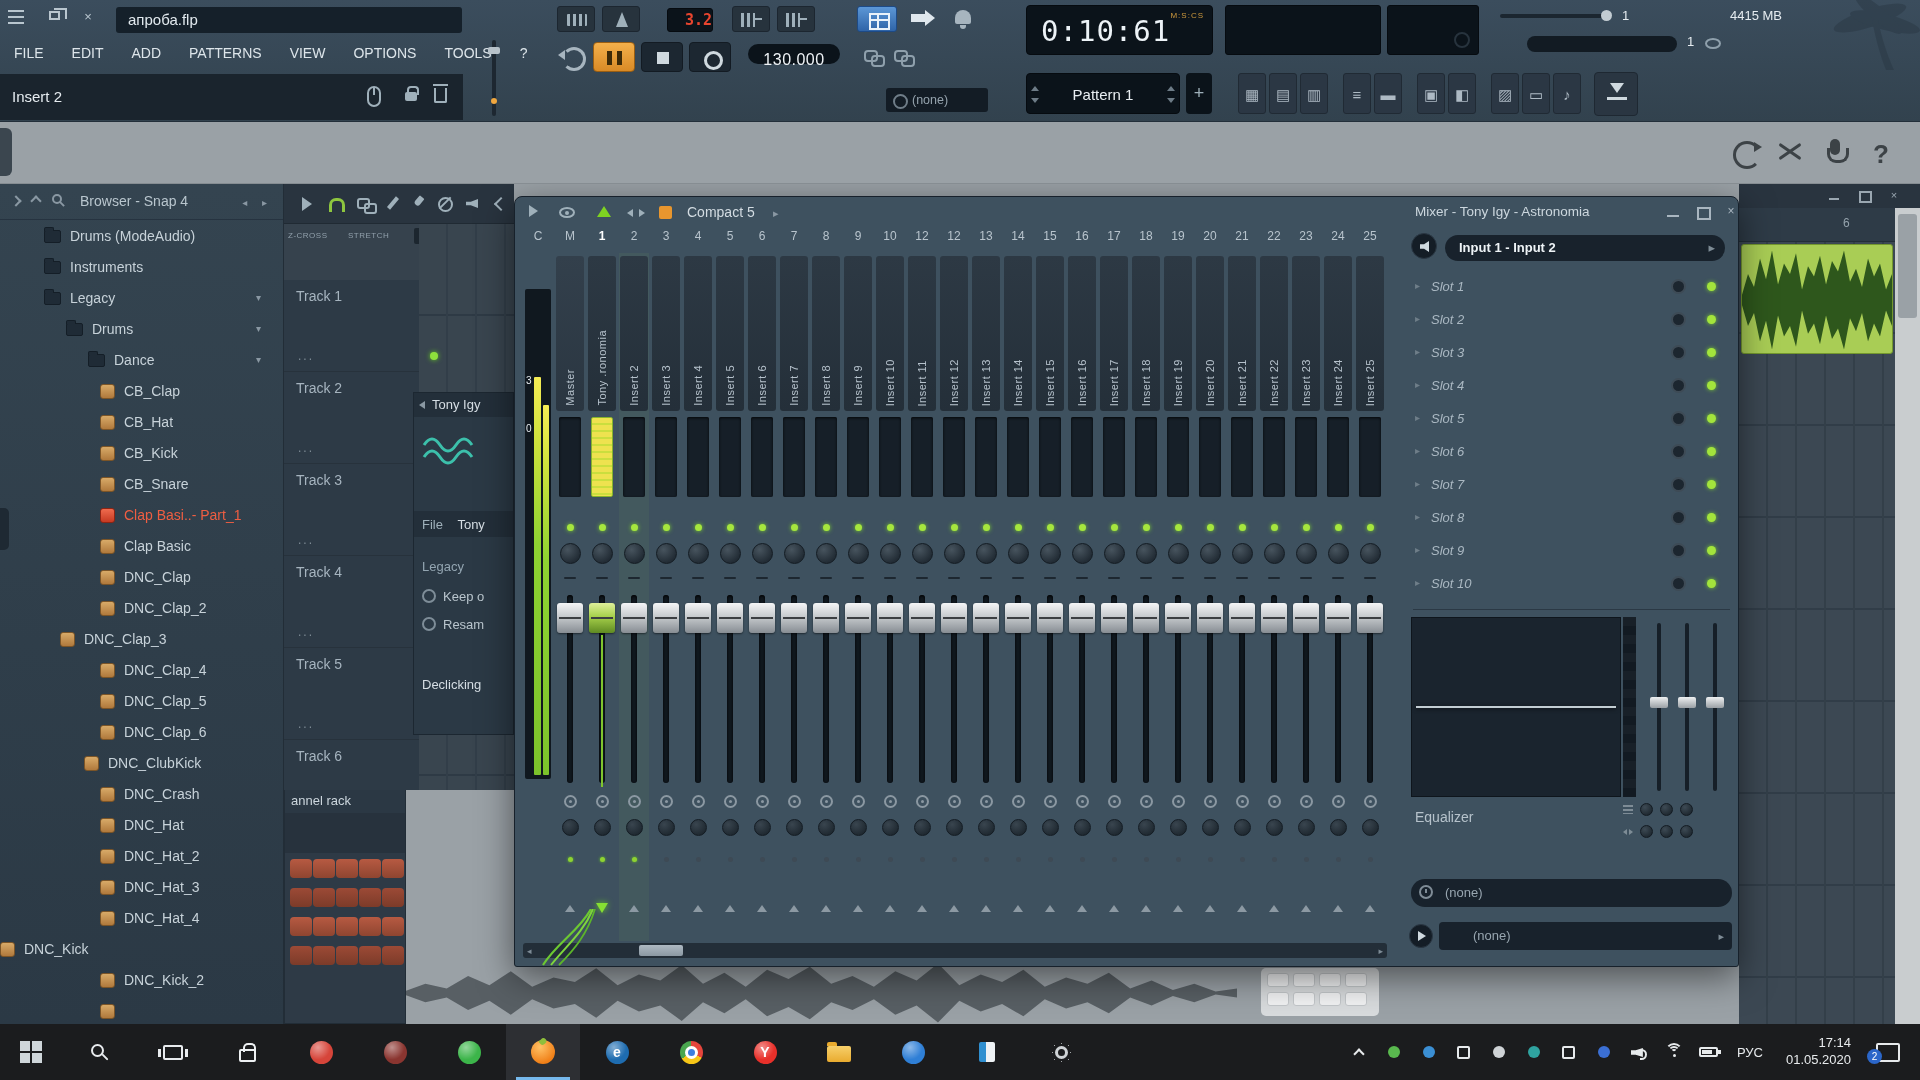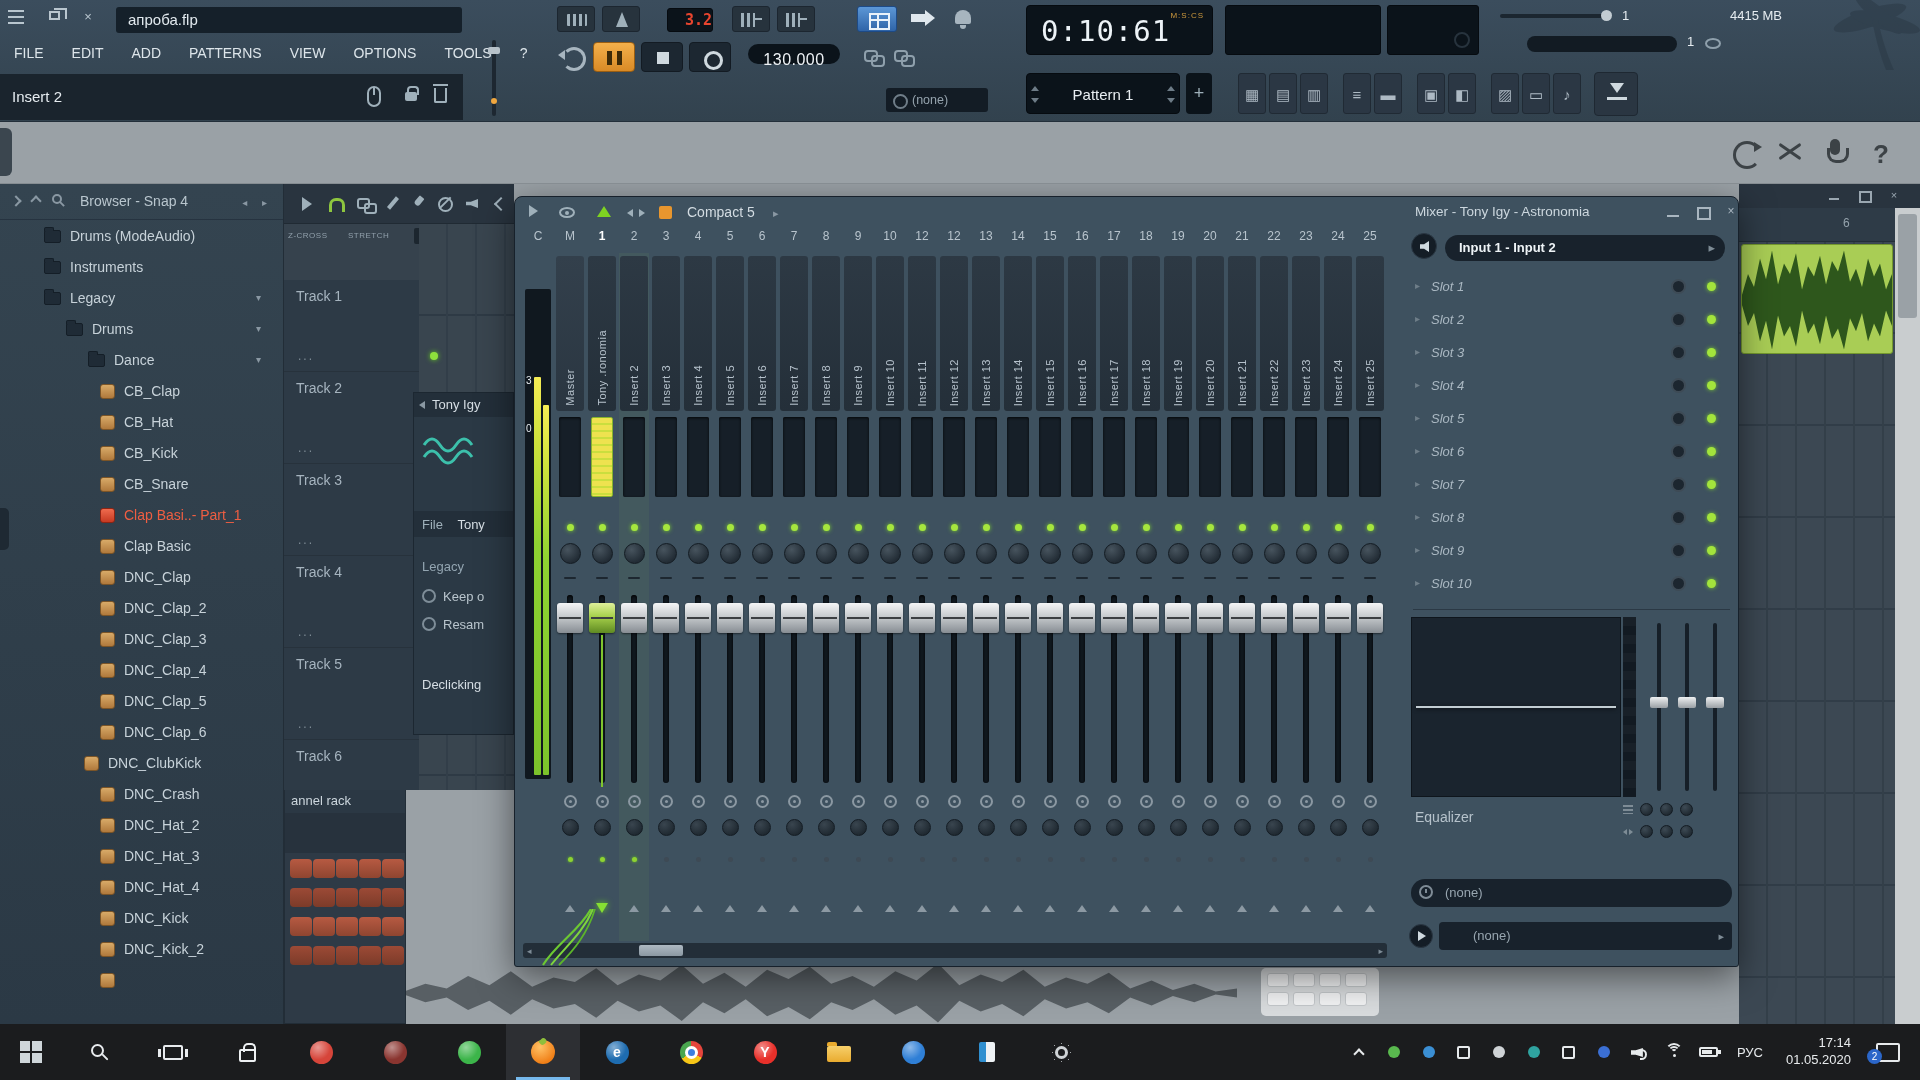--- a/index.html
+++ b/index.html
@@ -459,30 +459,31 @@
         <div class="b-row" style="padding-left: 66px;"><span class="b-folder"></span><span class="b-label">Drums</span><span class="b-arrow">▾</span></div>
         <div class="b-row" style="padding-left: 88px;"><span class="b-folder"></span><span class="b-label">Dance</span><span class="b-arrow">▾</span></div>
         <div class="b-row" style="padding-left: 100px;"><span class="b-file"></span><span class="b-label">CB_Clap</span></div>
         <div class="b-row" style="padding-left: 100px;"><span class="b-file"></span><span class="b-label">CB_Hat</span></div>
         <div class="b-row" style="padding-left: 100px;"><span class="b-file"></span><span class="b-label">CB_Kick</span></div>
         <div class="b-row" style="padding-left: 100px;"><span class="b-file"></span><span class="b-label">CB_Snare</span></div>
         <div class="b-row sel" style="padding-left: 100px;"><span class="b-file"></span><span class="b-label">Clap Basi..- Part_1</span></div>
         <div class="b-row" style="padding-left: 100px;"><span class="b-file"></span><span class="b-label">Clap Basic</span></div>
         <div class="b-row" style="padding-left: 100px;"><span class="b-file"></span><span class="b-label">DNC_Clap</span></div>
         <div class="b-row" style="padding-left: 100px;"><span class="b-file"></span><span class="b-label">DNC_Clap_2</span></div>
-        <div class="b-row" style="padding-left: 100px;"><span class="b-file"></span><span class="b-label">DNC_Clap_3</span></div>
+        <div class="b-row" style="padding-left: 60px;"><span class="b-file"></span><span class="b-label">DNC_Clap_3</span></div>
         <div class="b-row" style="padding-left: 100px;"><span class="b-file"></span><span class="b-label">DNC_Clap_4</span></div>
         <div class="b-row" style="padding-left: 100px;"><span class="b-file"></span><span class="b-label">DNC_Clap_5</span></div>
         <div class="b-row" style="padding-left: 100px;"><span class="b-file"></span><span class="b-label">DNC_Clap_6</span></div>
         <div class="b-row" style="padding-left: 84px;"><span class="b-file"></span><span class="b-label">DNC_ClubKick</span></div>
         <div class="b-row" style="padding-left: 100px;"><span class="b-file"></span><span class="b-label">DNC_Crash</span></div>
+        <div class="b-row" style="padding-left: 100px;"><span class="b-file"></span><span class="b-label">DNC_Hat</span></div>
         <div class="b-row" style="padding-left: 100px;"><span class="b-file"></span><span class="b-label">DNC_Hat_2</span></div>
         <div class="b-row" style="padding-left: 100px;"><span class="b-file"></span><span class="b-label">DNC_Hat_3</span></div>
         <div class="b-row" style="padding-left: 100px;"><span class="b-file"></span><span class="b-label">DNC_Hat_4</span></div>
-        <div class="b-row" style="padding-left: 100px;"><span class="b-file"></span><span class="b-label">DNC_Kick</span></div>
+        <div class="b-row" style=""><span class="b-file"></span><span class="b-label">DNC_Kick</span></div>
         <div class="b-row" style="padding-left: 100px;"><span class="b-file"></span><span class="b-label">DNC_Kick_2</span></div>
         <div class="b-row partial" style="padding-left: 100px;"><span class="b-file"></span></div>
       </div>
   </div>
 
   <div class="pl-left">
     <div class="pl-tools">
       <span class="plt plt-ptr" style="left:14px"></span>
       <span class="plt plt-mag" style="left:42px"></span>
       <span class="plt plt-link" style="left:72px"></span>

